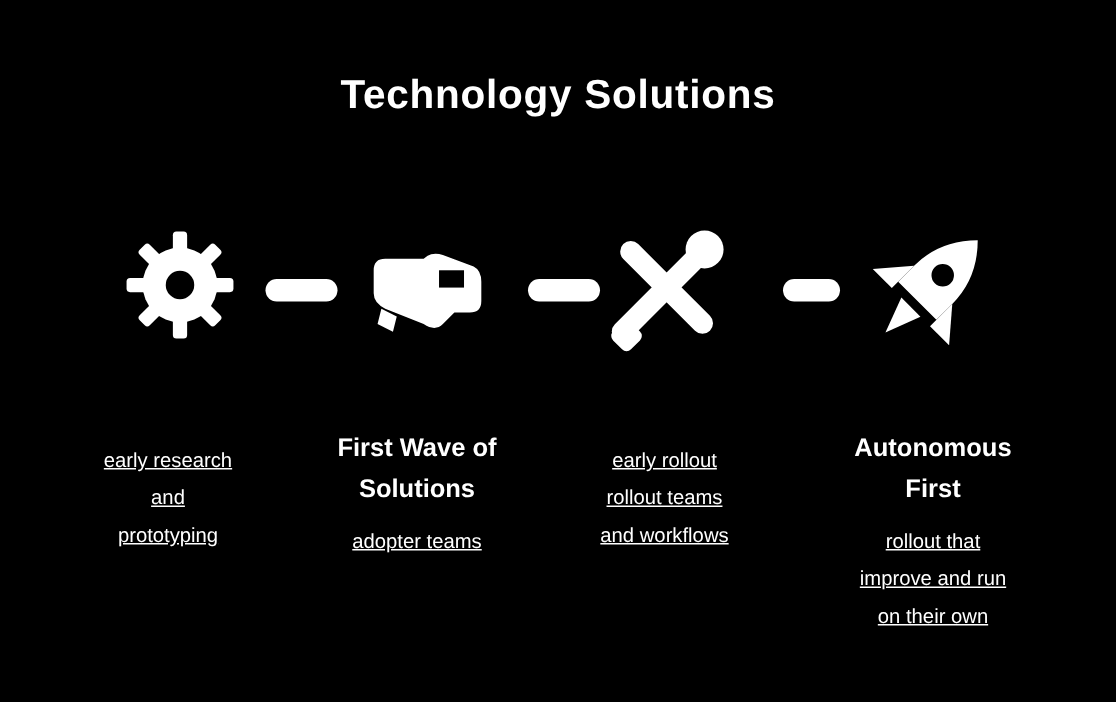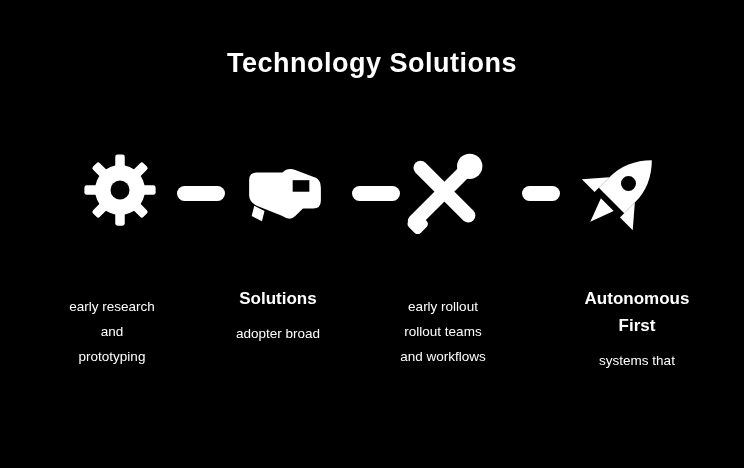--- a/index.html
+++ b/index.html
@@ -40,34 +40,35 @@
   .dash.d3 { left: 522px; width: 38px; }
   .col {
     position: absolute;
     top: 285px;
     width: 170px;
     text-align: center;
   }
   .col.c1 { left: 27px; }
   .col.c2 { left: 193px; }
   .col.c3 { left: 358px; }
-  .col.c4 { left: 552px; }
+  .col.c4 { left: 537px; }
   .col-heading div {
     font-size: 17px;
     font-weight: 800;
     line-height: 27px;
     color: #ffffff;
   }
   .col-body {
     margin-top: 9px;
   }
   .col-body div {
     font-size: 13.5px;
     line-height: 25px;
     color: #ffffff;
+    text-decoration: underline;
   }
 </style>
 </head>
 <body>
 
 <div class="canvas">
 
   <div class="title">Technology Solutions</div>
 
   <span class="icon" style="left:82px; top:152px; width:76px; height:76px;">
@@ -127,38 +128,41 @@
   <div class="col c1">
     <div class="col-body">
       <div>early research</div>
       <div>and</div>
       <div>prototyping</div>
     </div>
   </div>
 
   <div class="col c2">
     <div class="col-heading">
+      <div>First Wave of</div>
       <div>Solutions</div>
     </div>
     <div class="col-body">
-      <div>adopter broad</div>
+      <div>adopter teams</div>
     </div>
   </div>
 
   <div class="col c3">
     <div class="col-body">
       <div>early rollout</div>
       <div>rollout teams</div>
       <div>and workflows</div>
     </div>
   </div>
 
   <div class="col c4">
     <div class="col-heading">
       <div>Autonomous</div>
       <div>First</div>
     </div>
     <div class="col-body">
-      <div>systems that</div>
+      <div>rollout that</div>
+      <div>improve and run</div>
+      <div>on their own</div>
     </div>
   </div>
 
 </div>
 
 </body></html>

